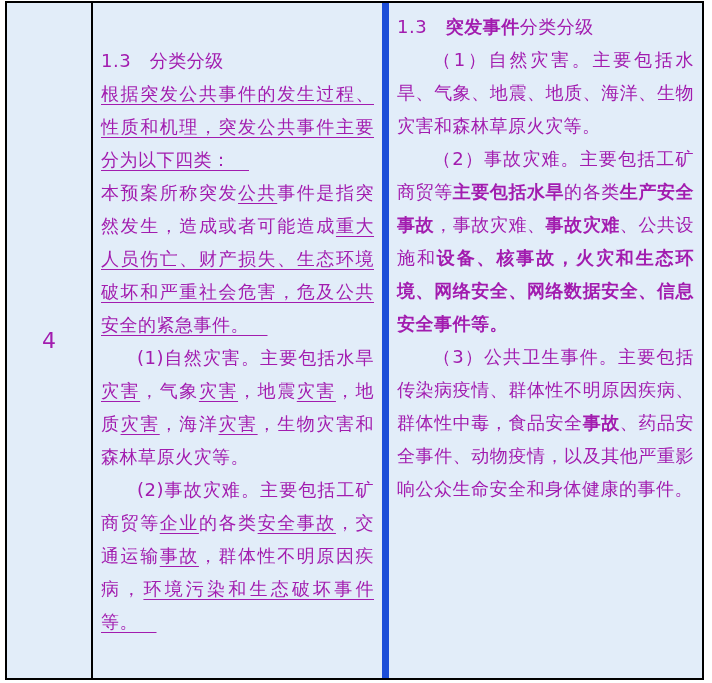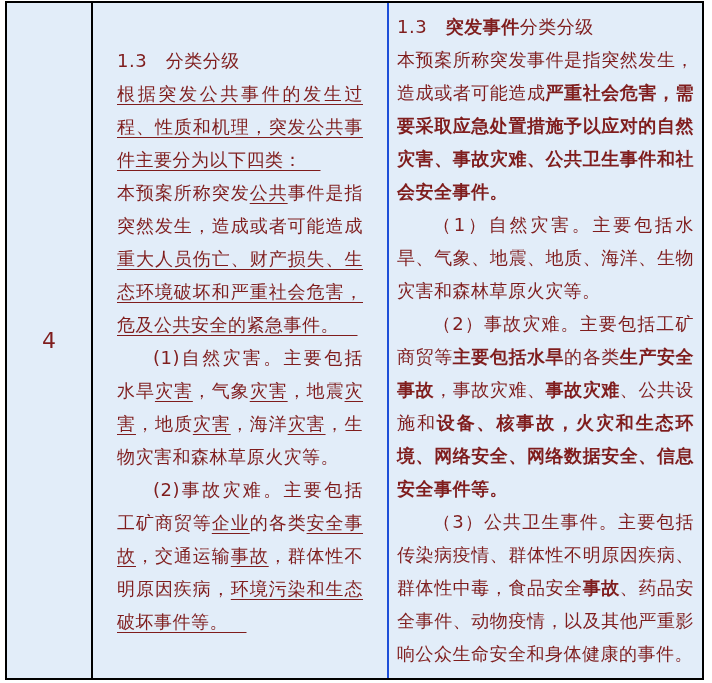--- a/index.html
+++ b/index.html
@@ -19,36 +19,36 @@
     height: 679px;
     border: 2px solid #000000;
     display: flex;
     flex-direction: row;
     box-sizing: border-box;
     background: #e2edf9;
   }
   .cell {
     background: #e2edf9;
     box-sizing: border-box;
-    color: #7f1d1d;
+    color: #a21caf;
   }
   .cell-number {
     width: 86px;
     flex: 0 0 86px;
     border-right: 2px solid #000000;
     display: flex;
     align-items: center;
     justify-content: center;
     font-size: 22px;
   }
   .cell-original {
     width: 296px;
     flex: 0 0 296px;
-    border-right: 2px solid #1d4ed8;
-    padding: 4px 24px;
+    border-right: 7px solid #1d4ed8;
+    padding: 4px 8px;
     display: flex;
     flex-direction: column;
     justify-content: center;
   }
   .cell-revised {
     flex: 1 1 auto;
     padding: 7px 8px 4px 8px;
   }
   .para {
     margin: 0;
@@ -82,19 +82,18 @@
   <div class="cell cell-original">
     <p class="para"><span>1.3　分类分级</span></p>
     <p class="para"><span class="u">根据突发公共事件的发生过程、性质和机理，突发公共事件主要分为以下四类：　</span></p>
     <p class="para"><span>本预案所称突发</span><span class="u">公共</span><span>事件是指突然发生，造成或者可能造成</span><span class="u">重大人员伤亡、财产损失、生态环境破坏和严重社会危害，危及公共安全的紧急事件。　</span></p>
     <p class="para indent"><span>(1)自然灾害。主要包括水旱</span><span class="u">灾害</span><span>，气象</span><span class="u">灾害</span><span>，地震</span><span class="u">灾害</span><span>，地质</span><span class="u">灾害</span><span>，海洋</span><span class="u">灾害</span><span>，生物灾害和森林草原火灾等。</span></p>
     <p class="para indent"><span>(2)事故灾难。主要包括工矿商贸等</span><span class="u">企业</span><span>的各类</span><span class="u">安全事故</span><span>，交通运输</span><span class="u">事故</span><span>，群体性不明原因疾病，</span><span class="u">环境污染和生态破坏事件等。　</span></p>
   </div>
 
   <div class="cell cell-revised">
     <p class="para"><span>1.3　</span><span class="b">突发事件</span><span>分类分级</span></p>
-    <p class="para"><span>本预案所称突发事件是指突然发生，造成或者可能造成</span><span class="b">严重社会危害，需要采取应急处置措施予以应对的自然灾害、事故灾难、公共卫生事件和社会安全事件。</span></p>
     <p class="para indent"><span>（1）自然灾害。主要包括水旱、气象、地震、地质、海洋、生物灾害和森林草原火灾等。</span></p>
     <p class="para indent"><span>（2）事故灾难。主要包括工矿商贸等</span><span class="b">主要包括水旱</span><span>的各类</span><span class="b">生产安全事故</span><span>，事故灾难、</span><span class="b">事故灾难</span><span>、公共设施和</span><span class="b">设备、核事故，火灾和生态环境、网络安全、网络数据安全、信息安全事件等。</span></p>
     <p class="para indent"><span>（3）公共卫生事件。主要包括传染病疫情、群体性不明原因疾病、群体性中毒，食品安全</span><span class="b">事故</span><span>、药品安全事件、动物疫情，以及其他严重影响公众生命安全和身体健康的事件。</span></p>
   </div>
 
 </div>
 
 </body></html>

